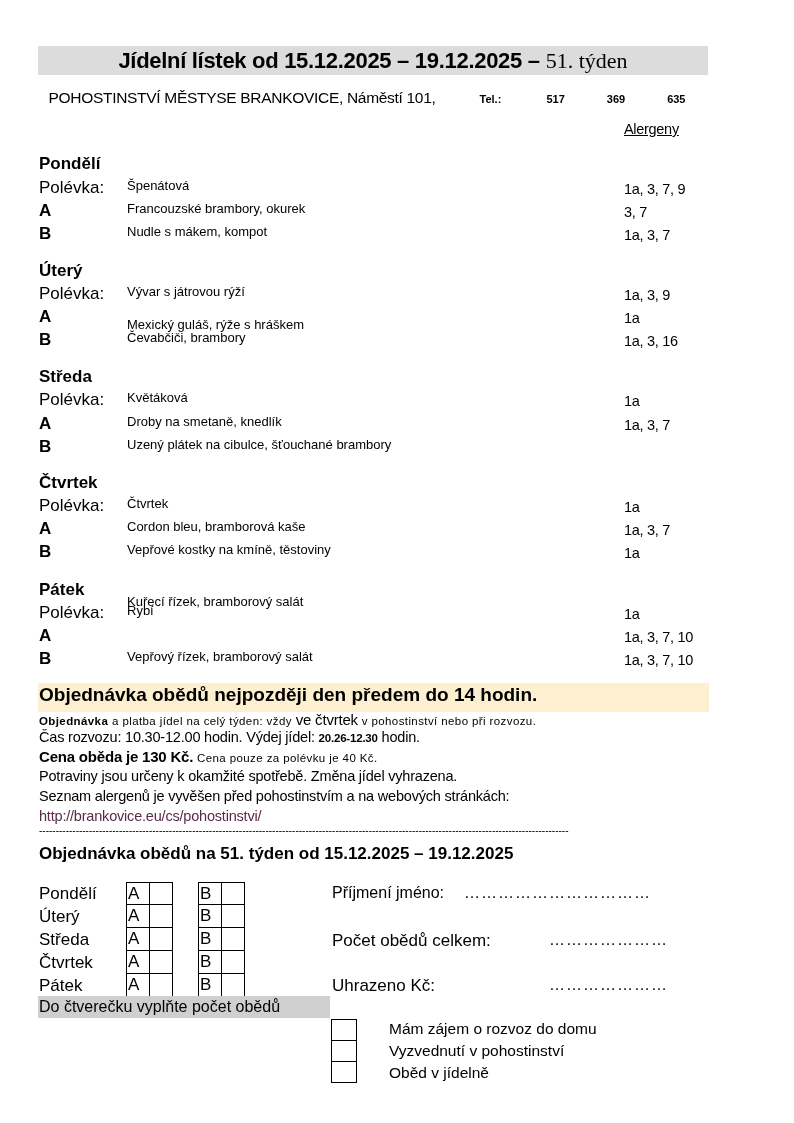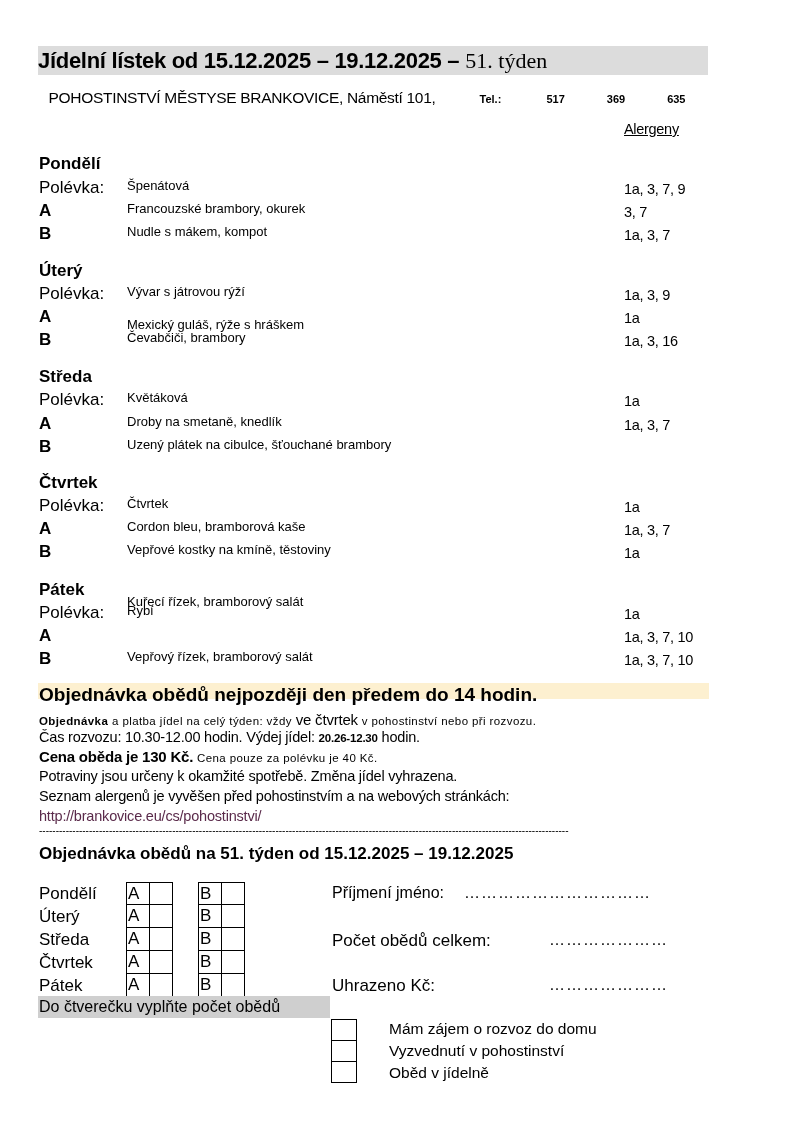--- a/index.html
+++ b/index.html
@@ -1,34 +1,34 @@
 <!DOCTYPE html>
 <html><head>
 <meta charset="utf-8">
 <style>
   html, body { margin: 0; padding: 0; background: #ffffff; }
   body { width: 794px; height: 1123px; position: relative; overflow: hidden;
          font-family: "Liberation Sans", sans-serif; color: #000; }
   .abs { position: absolute; }
   .title-bar { left: 38px; top: 46px; width: 670px; height: 29px; background: #dcdcdc;
-               text-align: left; line-height: 29px; white-space: nowrap; }
+               text-align: center; line-height: 29px; white-space: nowrap; }
   .title-main { font-family: "Liberation Sans", sans-serif; font-weight: bold; font-size: 22px; letter-spacing: -0.3px; }
   .title-week { font-family: "Liberation Serif", serif; font-size: 22px; margin-left: 6px; }
   .address { left: 0; width: 740px; top: 89px; text-align: center; font-size: 15.5px; white-space: nowrap; letter-spacing: -0.3px; }
   .address .tel { font-size: 11px; font-weight: bold; margin-left: 4px; letter-spacing: 0; }
   .address .tel span { margin-right: 6px; margin-left: 36px; }
   .allergens-head { left: 624px; top: 121px; font-size: 14.5px; text-decoration: underline; letter-spacing: -0.3px; }
 
   .day-title { left: 39px; font-weight: bold; font-size: 17px; }
   .row-label { left: 39px; font-size: 17px; }
   .row-label.bold { font-weight: bold; }
   .row-dish { left: 127px; font-size: 13px; white-space: nowrap; }
   .row-alg { left: 624px; font-size: 14.5px; white-space: nowrap; letter-spacing: -0.3px; }
 
-  .highlight { left: 38px; top: 683px; width: 670px; height: 16px; background: #fdf0d0;
+  .highlight { left: 38px; top: 683px; width: 670px; height: 29px; background: #fdf0d0;
                font-weight: bold; font-size: 19px; line-height: 24px; white-space: nowrap; padding-left: 1px; }
 
   .info { left: 39px; font-size: 14.5px; white-space: nowrap; letter-spacing: -0.2px; }
   .info .small { font-size: 11.5px; letter-spacing: 0.4px; }
   .info .b { font-weight: bold; }
   .info .big { font-size: 16px; }
   .link { color: #5a2a4a; }
   .dashes { left: 39px; top: 825px; width: 630px; font-size: 10px; overflow: hidden; white-space: nowrap; letter-spacing: 0; }
 
   .order-title { left: 39px; top: 844px; font-weight: bold; font-size: 17px; white-space: nowrap; }

